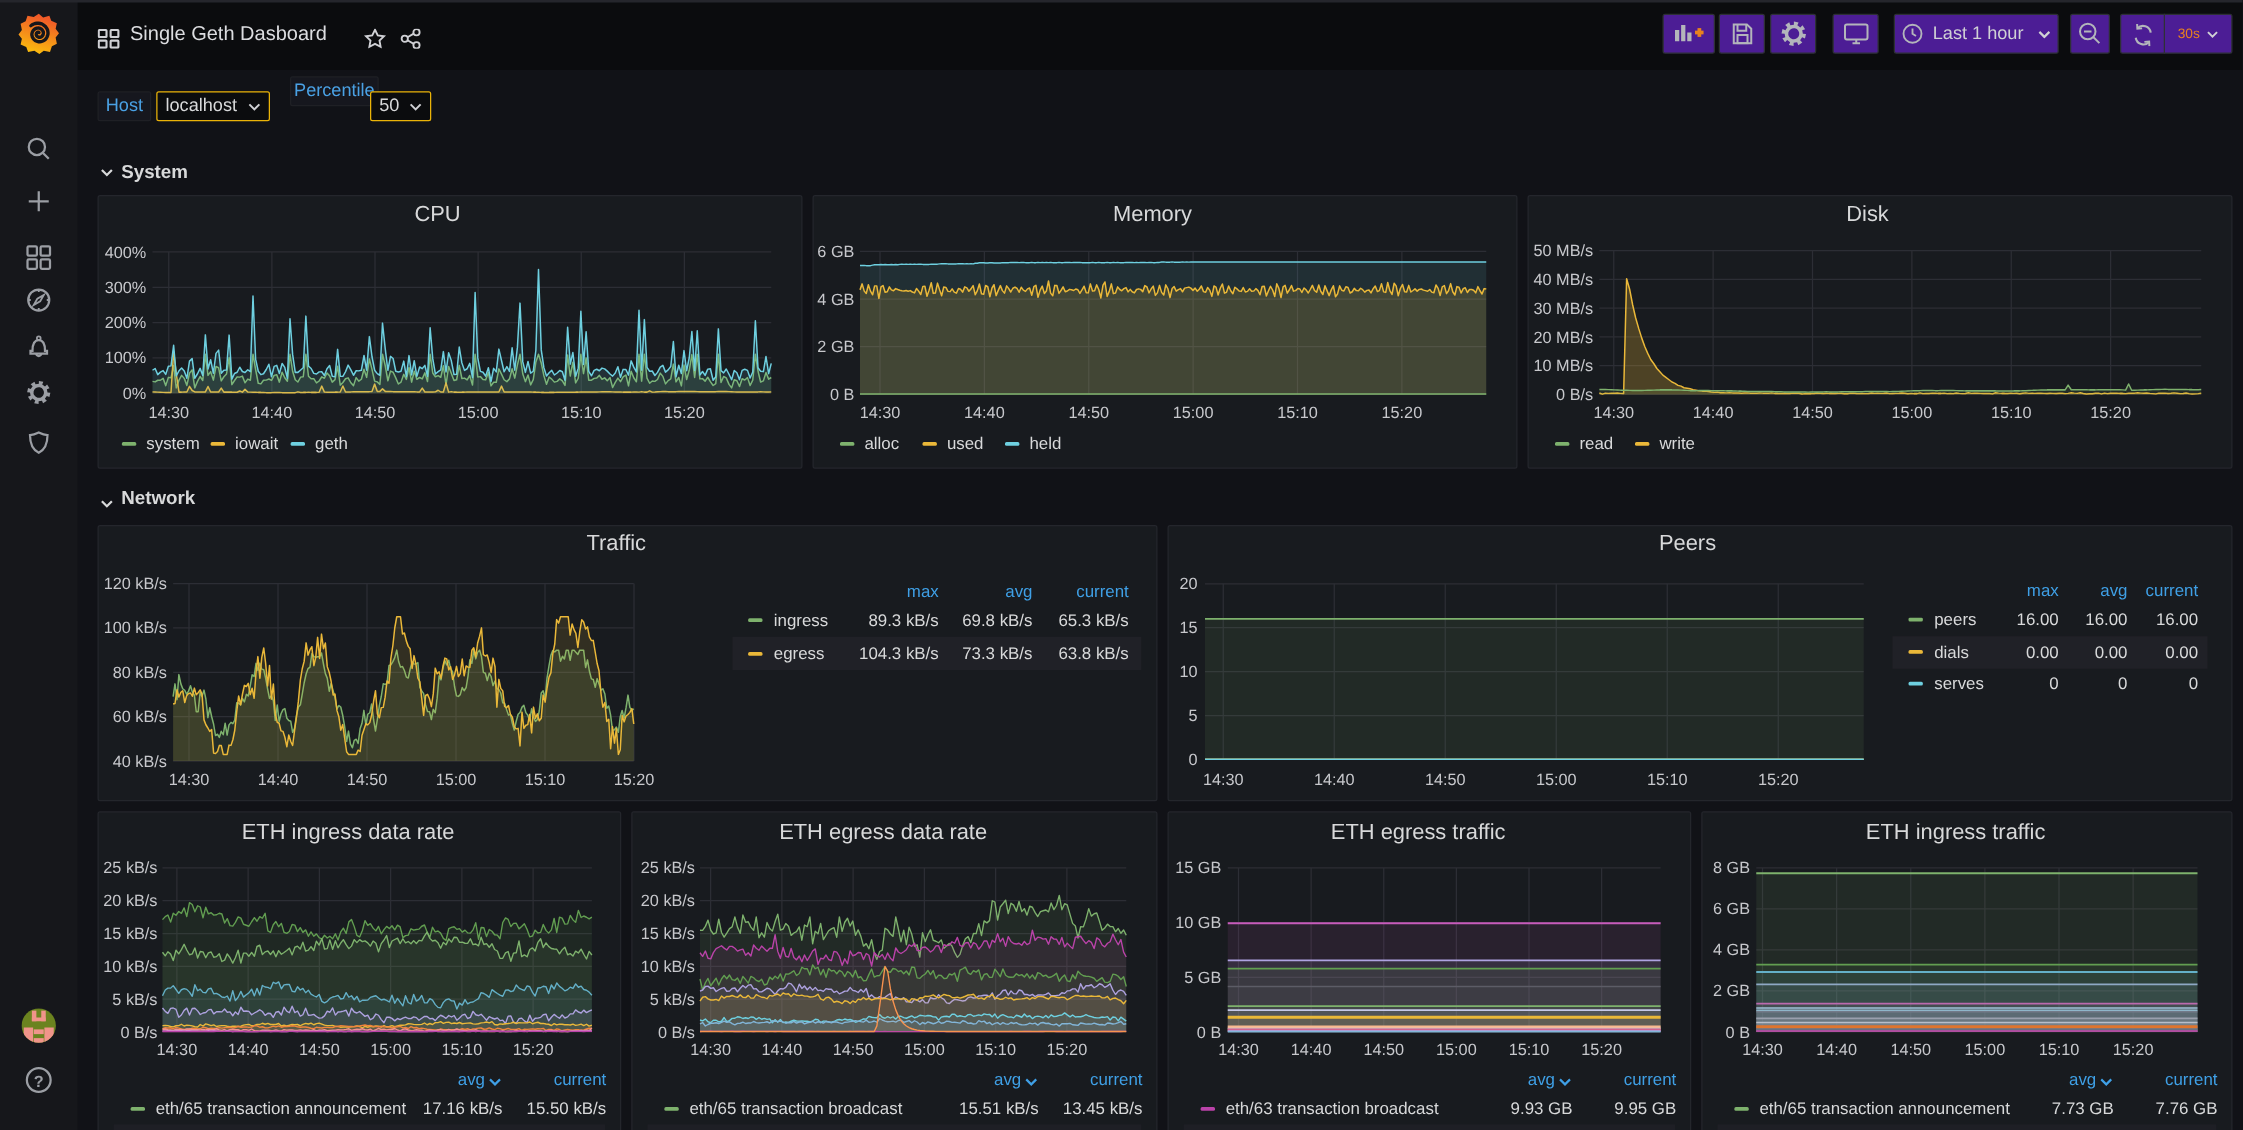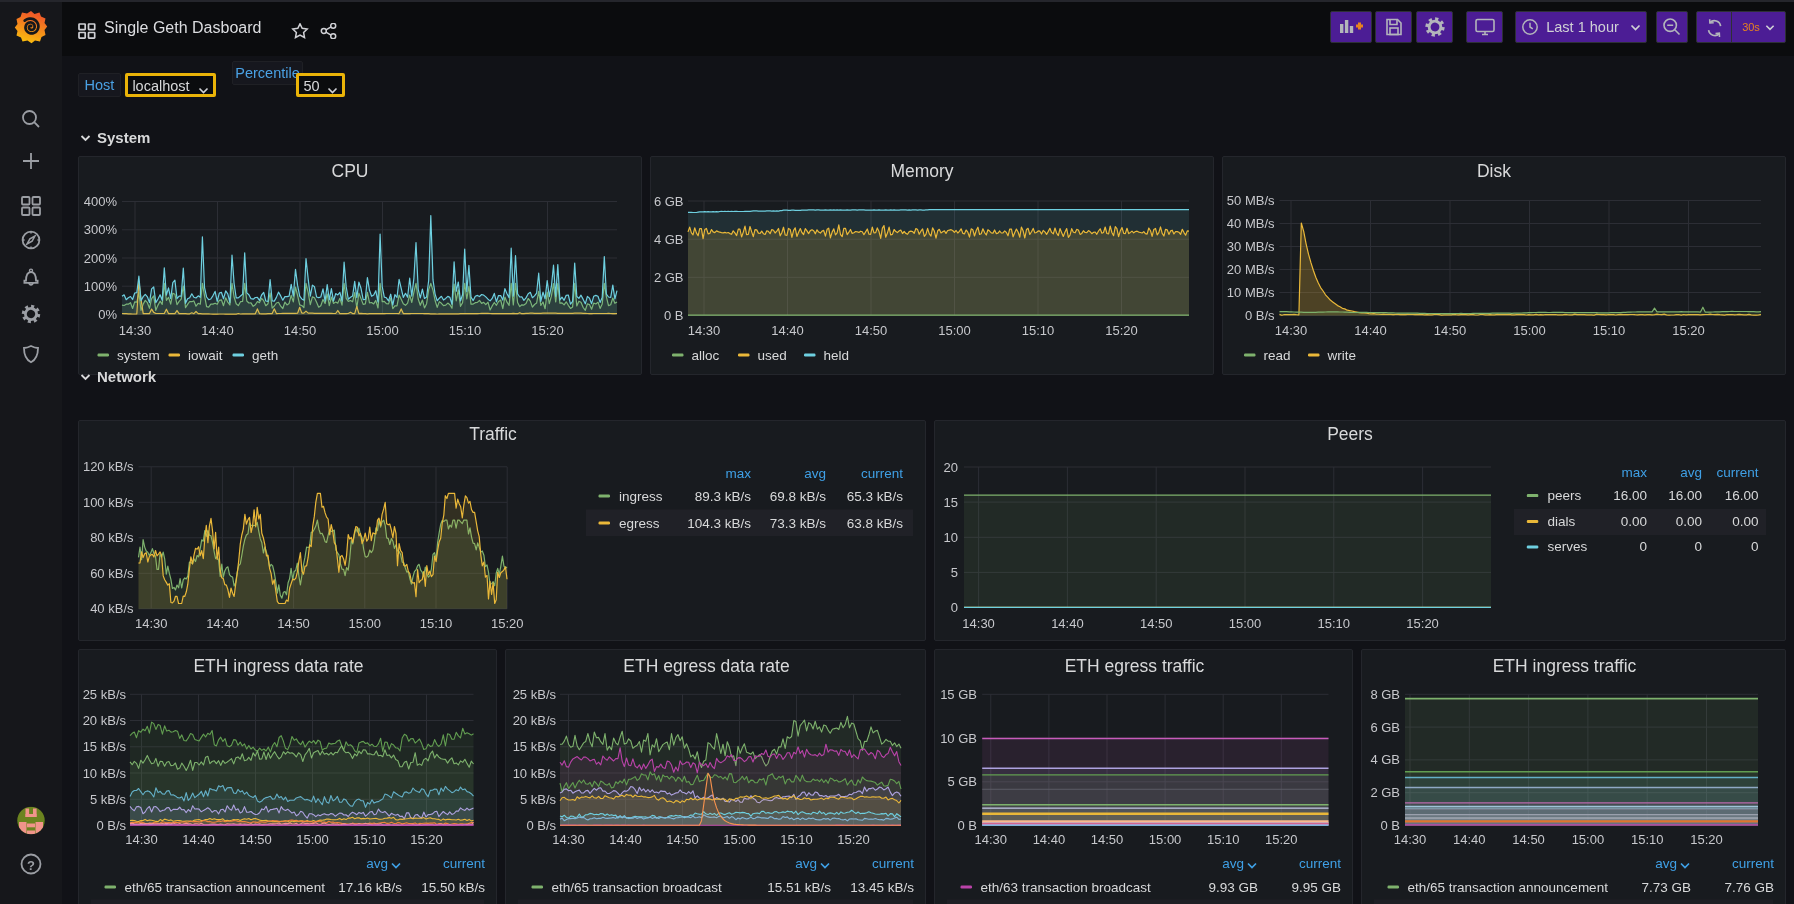--- a/index.html
+++ b/index.html
@@ -8,21 +8,21 @@
 .topline { position:absolute; left:0; top:0; width:1794px; height:2px; background:#25262c; z-index:50; }
 .sidebar { position:absolute; left:0; top:0; width:62px; height:904px; background:#16171b; z-index:10; }
 .header { position:absolute; left:62px; top:0; width:1732px; height:56px; background:#0b0c0e; z-index:5; }
 .pagebg { position:absolute; left:62px; top:56px; width:1732px; height:848px; background:#111217; }
 .panel { position:absolute; background:#181b1f; border:1px solid #24262c; border-radius:2px; overflow:hidden; }
 .panel svg { position:absolute; left:-1px; top:-1px; }
 .sechdr { position:absolute; color:#d8d9da; font-size:15px; font-weight:700; z-index:3; }
 .sechdr svg { margin-right:6px; }
 .vbtn { position:absolute; height:24px; border-radius:2px; display:flex; align-items:center; justify-content:center; font-size:14.5px; z-index:3; }
 .vlabel { background:#16171e; border:1px solid #1f2025; color:#4aa1e4; font-weight:500; }
-.vval { background:#0b0c0e; border:3px solid #eab308; color:#d8d9da;align-items:flex-end; }
+.vval { background:#0b0c0e; border:1px solid #eab308; color:#d8d9da; }
 .tbtn { position:absolute; top:11px; height:32px; background:#4c1d95; border:1px solid #2e3036; border-radius:2px; display:flex; align-items:center; justify-content:center; color:#b3b5bb; z-index:6; }
 .title { position:absolute; left:104px; top:19px; font-size:16px; font-weight:400; color:#dcdde0; z-index:6; }
 </style>
 </head>
 <body>
 <div class="pagebg"></div>
 
 <div class="sidebar">
 <svg width="62" height="904" viewBox="0 0 62 904">
 
@@ -196,21 +196,21 @@
 <div class="vbtn vval" style="left:296px;top:73px;width:49px">50
 <svg width="11" height="7" viewBox="0 0 11 7" fill="none" stroke="#d0d1d5" stroke-width="1.6" style="margin-left:7px">
       <path d="M1.5 1.5 L5.5 5.5 L9.5 1.5"></path>
     </svg>
 </div>
 
 <div class="sechdr" style="left:80px;top:129px;display:flex;align-items:center">
 <svg width="11" height="8" viewBox="0 0 11 8" fill="none" stroke="#d8d9da" stroke-width="1.8">
       <path d="M1.5 2 L5.5 6 L9.5 2"></path>
     </svg>System</div>
-<div class="sechdr" style="left:80px;top:368px;display:flex;align-items:center">
+<div class="sechdr" style="left:80px;top:390px;display:flex;align-items:flex-end">
 <svg width="11" height="8" viewBox="0 0 11 8" fill="none" stroke="#d8d9da" stroke-width="1.8">
       <path d="M1.5 2 L5.5 6 L9.5 2"></path>
     </svg>Network</div>
 
 <div class="panel" style="left:78px;top:156px;width:564px;height:219px">
     <svg width="564" height="219" viewBox="0 0 564 219" font-family="Liberation Sans, sans-serif">
       <line x1="57.0" y1="45.5" x2="57.0" y2="158.5" stroke="#2c2e35" stroke-width="1"></line>
       <line x1="139.5" y1="45.5" x2="139.5" y2="158.5" stroke="#2c2e35" stroke-width="1"></line>
       <line x1="222.0" y1="45.5" x2="222.0" y2="158.5" stroke="#2c2e35" stroke-width="1"></line>
       <line x1="304.5" y1="45.5" x2="304.5" y2="158.5" stroke="#2c2e35" stroke-width="1"></line>

